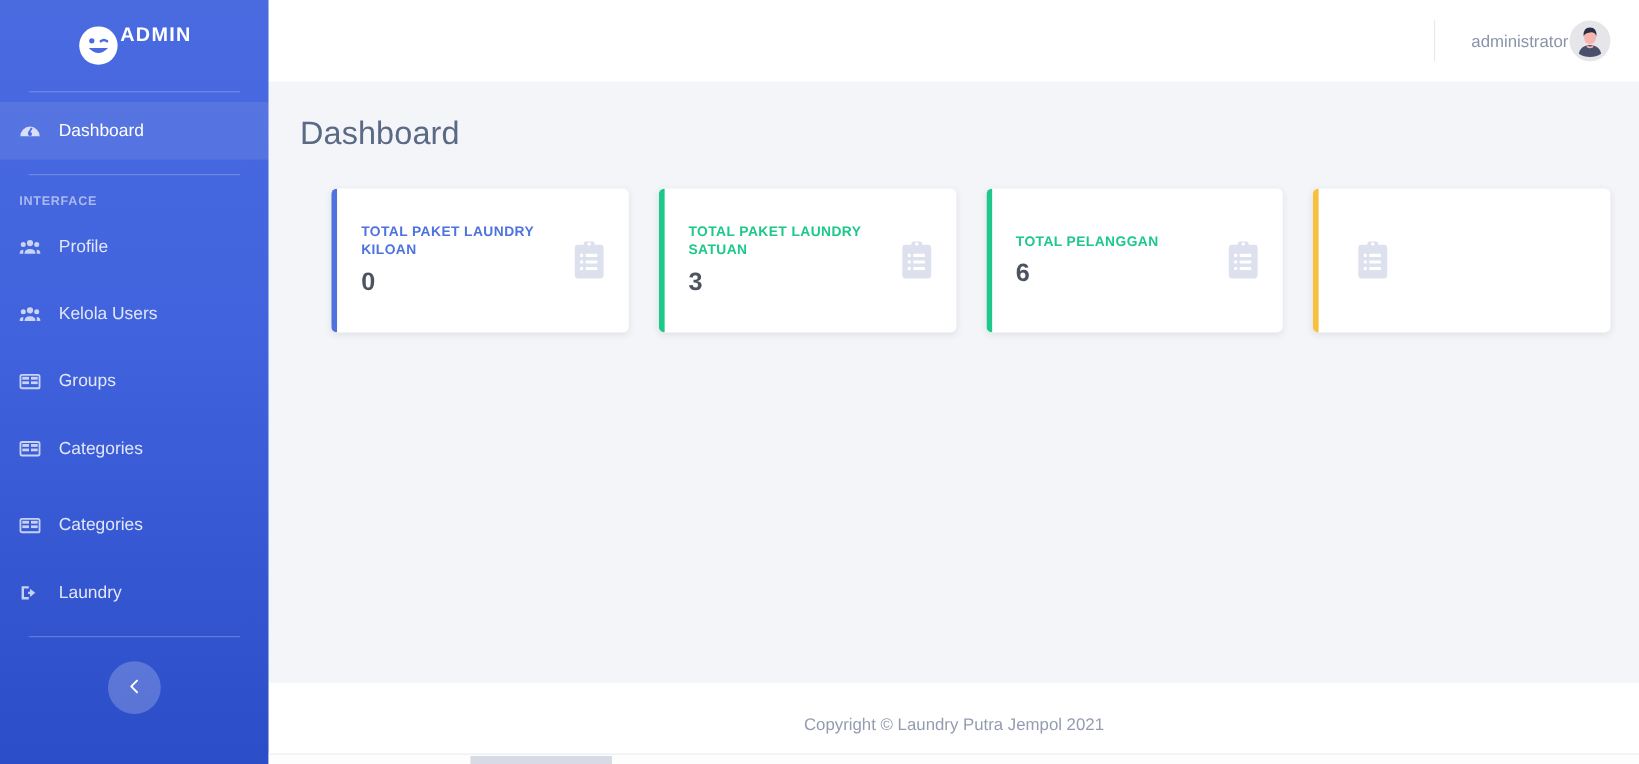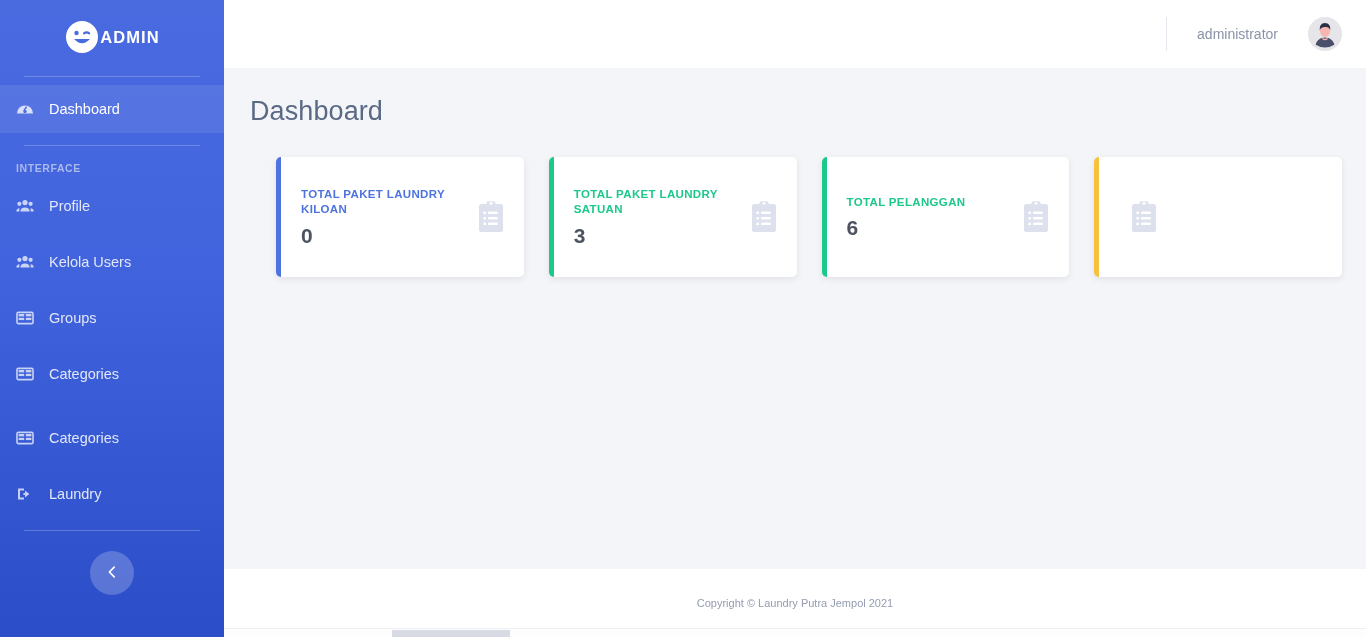--- a/index.html
+++ b/index.html
@@ -15,24 +15,24 @@
     width:224px;
     height:637px;
     flex:0 0 224px;
     background:linear-gradient(180deg,#4a6ae0 0%,#4063dd 45%,#2b4ec8 100%);
     position:relative;
     overflow:hidden;
   }
   .brand {
     height:72px;
     display:flex;
-    align-items:center;
+    align-items:flex-start;
     justify-content:center;
     gap:0;
-    padding-top:2px;
+    padding-top:20px;
   }
   .brand-logo {
     width:36px; height:36px;
     display:block;
   }
   .brand-text {
     color:#ffffff;
     font-size:16.5px;
     font-weight:bold;
     letter-spacing:1.1px;
@@ -109,21 +109,21 @@
   }
   .topbar-sep {
     width:1px;
     height:34px;
     background:#e6e8ef;
     margin-right:30px;
   }
   .user-name {
     color:#8a93a8;
     font-size:14px;
-    margin-right:30px;
+    margin-right:1px;
   }
   .avatar {
     width:34px; height:34px;
     border-radius:50%;
     overflow:hidden;
     background:#e4e5ea;
     display:block;
   }
 
   #content {
@@ -185,21 +185,21 @@
   #footer {
     height:68px;
     flex:0 0 68px;
     background:#ffffff;
     display:flex;
     align-items:center;
     justify-content:center;
   }
   .footer-text {
     color:#949cb0;
-    font-size:11px;
+    font-size:14px;
   }
 
   
   #hscroll {
     position:absolute;
     left:0; right:0; bottom:0;
     height:9px;
     background:#fdfdfd;
     border-top:1px solid #eceef3;
   }

